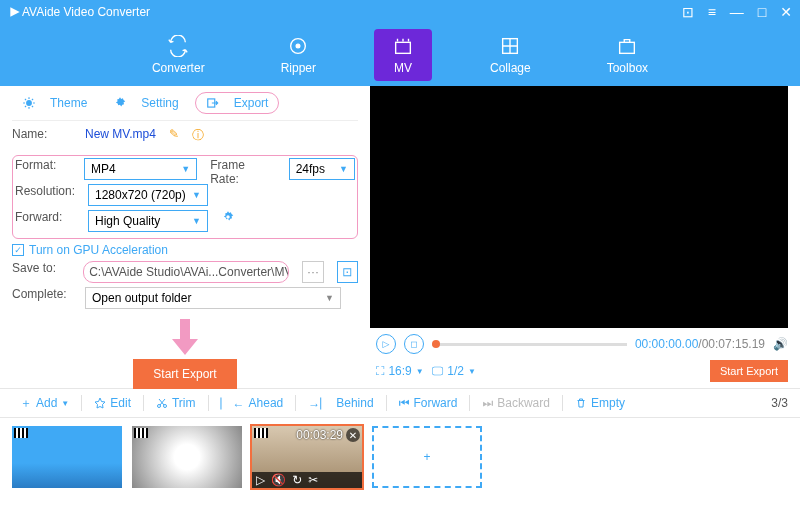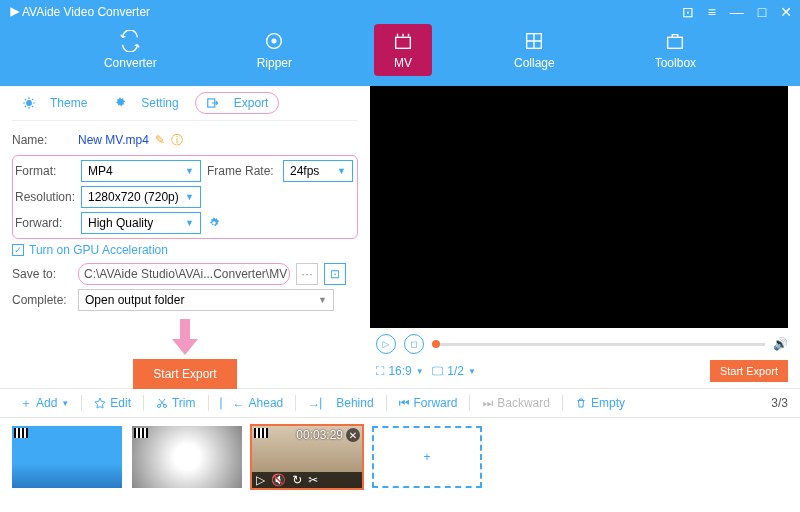--- a/index.html
+++ b/index.html
@@ -2,32 +2,32 @@
 <html><head>
 <meta charset="utf-8">
 <style>
 *{box-sizing:border-box;margin:0;padding:0;font-family:"Segoe UI",Arial,sans-serif;font-size:12px;user-select:none}
 body{width:800px;height:512px;background:#fff;overflow:hidden;position:relative}
 .titlebar{height:24px;background:#3fa9f5;display:flex;align-items:center;padding:0 8px;color:#fff}
 .logo{display:flex;align-items:center;gap:0}
 .logo svg{width:14px;height:14px}
 .tb-right{margin-left:auto;display:flex;gap:14px}
 .tb-right span{cursor:pointer;color:#fff;font-size:14px}
-.navbar{height:62px;background:#3fa9f5;display:flex;justify-content:center;align-items:flex-start;gap:64px}
+.navbar{height:62px;background:#3fa9f5;display:flex;justify-content:center;align-items:center;gap:40px}
 .nav-item{display:flex;flex-direction:column;align-items:center;gap:4px;color:#fff;cursor:pointer;padding:6px 18px;border-radius:4px}
-.nav-item.active{background:#be185d}
+.nav-item.active{background:#6d28d9}
 .nav-item svg{width:22px;height:22px;stroke:#fff;fill:none;stroke-width:1.5}
 .content{display:flex;height:302px}
 .left{width:370px;padding:0 12px}
 .tabs{display:flex;gap:6px;padding:6px 0;align-items:center;border-bottom:1px solid #eee}
 .tab{display:flex;align-items:center;gap:14px;padding:3px 10px;color:#3fa9f5;cursor:pointer}
 .tab svg{width:14px;height:14px}
 .tab.hl{border:1px solid #f29ac2;border-radius:12px}
 .form{padding:6px 0}
-.row{display:flex;align-items:center;height:26px;gap:6px}
+.row{display:flex;height:26px;gap:13px}
 .lbl{width:60px;color:#555}
 .val{color:#1d4ed8}
 .dd{border:1px solid #3fa9f5;height:22px;display:flex;align-items:center;padding:0 6px;position:relative;cursor:pointer;background:#fff}
 .dd .caret{margin-left:auto;color:#3fa9f5;font-size:9px}
 .dd.w1{width:120px}
 .dd.w2{width:70px}
 .dd.w3{width:256px}
 .dd.g{border-color:#ccc}
 .dd.g .caret{color:#888}
 .pinkbox{border:1px solid #f29ac2;border-radius:6px;padding:2px;margin:2px 0}
@@ -222,20 +222,21 @@
 
   <div class="right">
     <div class="preview"></div>
     <div class="controls">
       <div class="ctrl-row">
         <div class="cbtn">▷</div>
         <div class="cbtn">◻</div>
         <div class="slider">
             <div class="dot"></div>
           </div>
+        <span class="time"><span class="blue">00:00:00.00</span><span>/00:07:15.19</span></span>
         <span style="color:#3fa9f5">🔊</span>
       </div>
       <div class="ctrl-row2">
         <div class="item">
             <span>⛶</span>
             <span>16:9</span>
             <span style="font-size:8px">▼</span>
           </div>
         <div class="item">
             <span>🖵</span>

